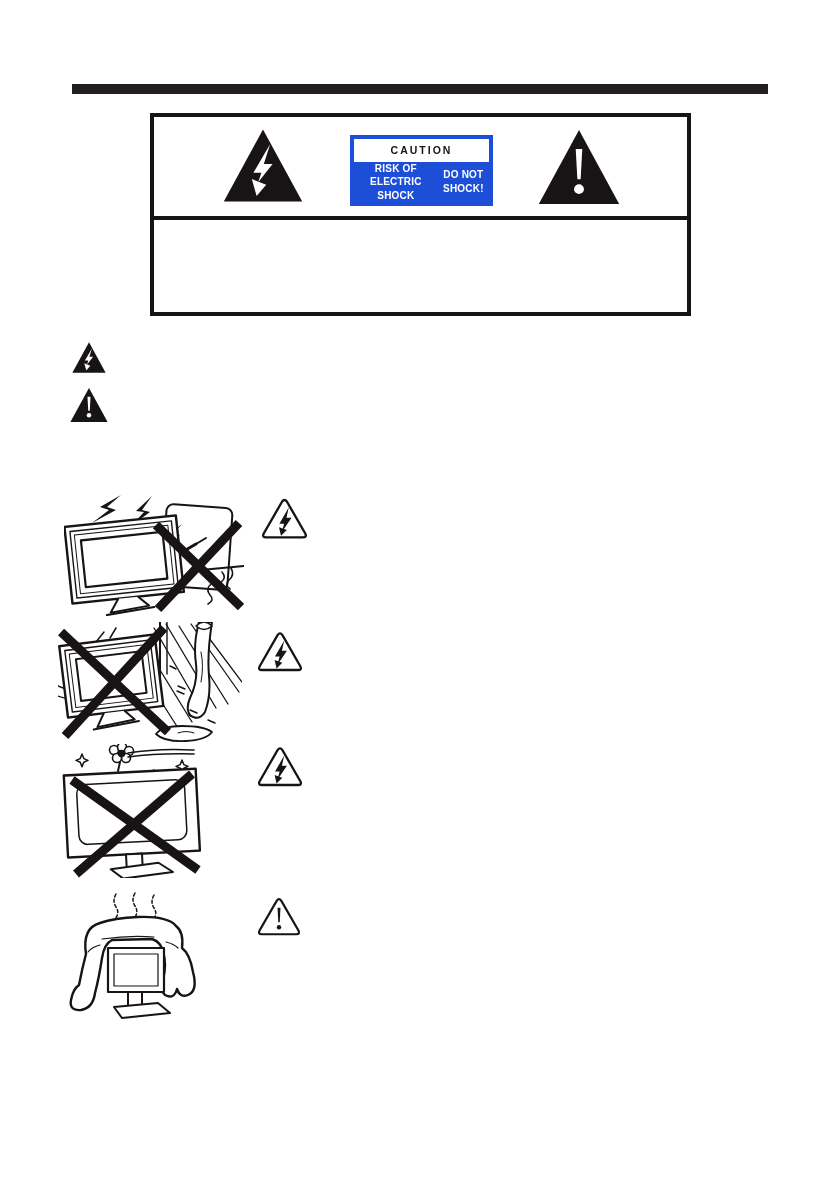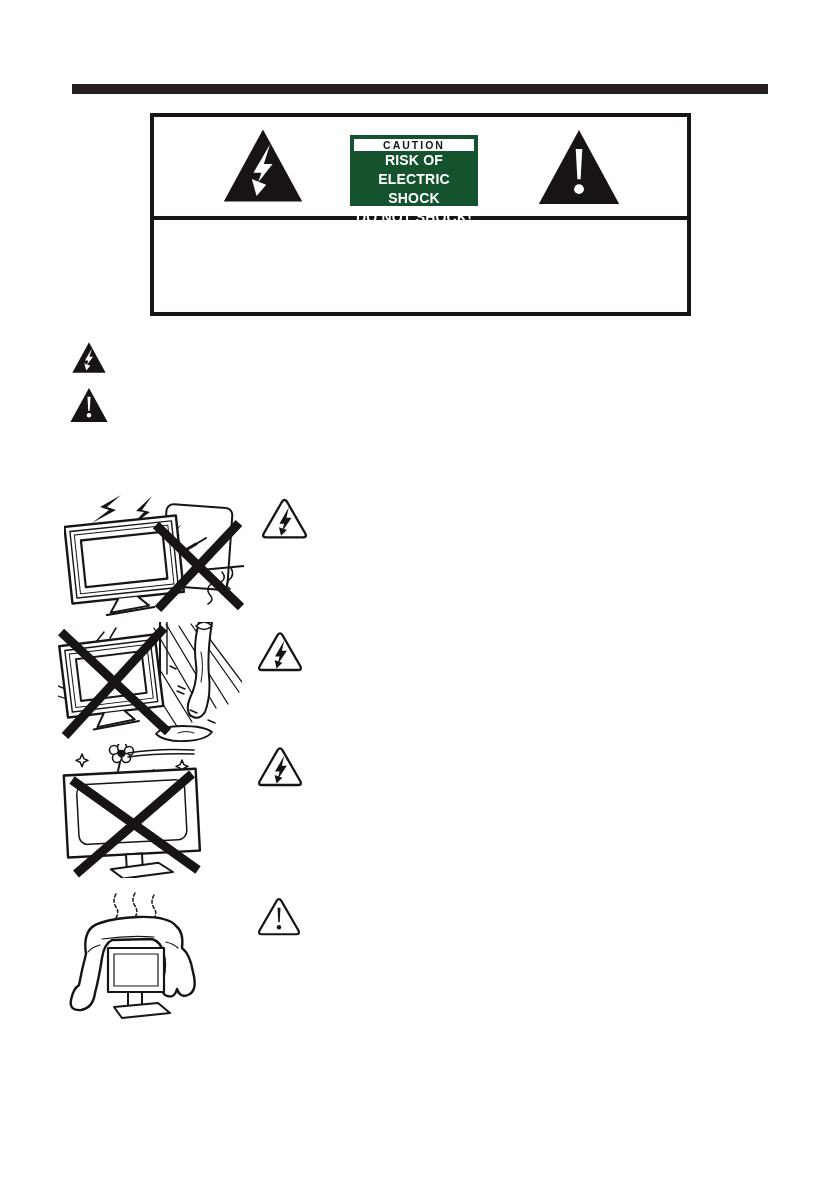--- a/index.html
+++ b/index.html
@@ -30,40 +30,40 @@
     box-sizing:content-box;
   }
   .caution-box-bottom{
     position:relative;
     height:92px;
     background:#ffffff;
   }
   .hv-big{left:69px;top:6px;width:80px;height:85px;}
   .alert-big{left:384px;top:8px;width:82px;height:84px;}
   .caution-label{
-    left:196px;top:18px;width:128px;height:71px;
-    background:#14532d;
+    left:196px;top:18px;width:143px;height:71px;
+    background:#1d4ed8;
     box-sizing:border-box;
     padding:4px;
     display:flex;flex-direction:column;
   }
   .caution-label-title{
     background:#ffffff;
     height:26px;
     display:flex;align-items:center;justify-content:center;
     font-size:10.5px;
     letter-spacing:2px;
     font-weight:600;
     color:#181314;
   }
   .caution-label-body{
     flex:1;
-    display:flex;flex-direction:column;align-items:center;justify-content:center;
+    display:flex;flex-direction:row;align-items:center;justify-content:center;
     color:#ffffff;
-    font-size:14px;
+    font-size:10px;
     font-weight:600;
     line-height:1.35;
     letter-spacing:.2px;
     text-align:center;
   }
   .margin-hv{left:72px;top:339px;width:34px;height:37px;}
   .margin-alert{left:70px;top:386px;width:38px;height:38px;}
 
   .illus-1{left:64px;top:494px;width:180px;height:122px;}
   .tri-1{left:261px;top:497px;width:47px;height:44px;}

